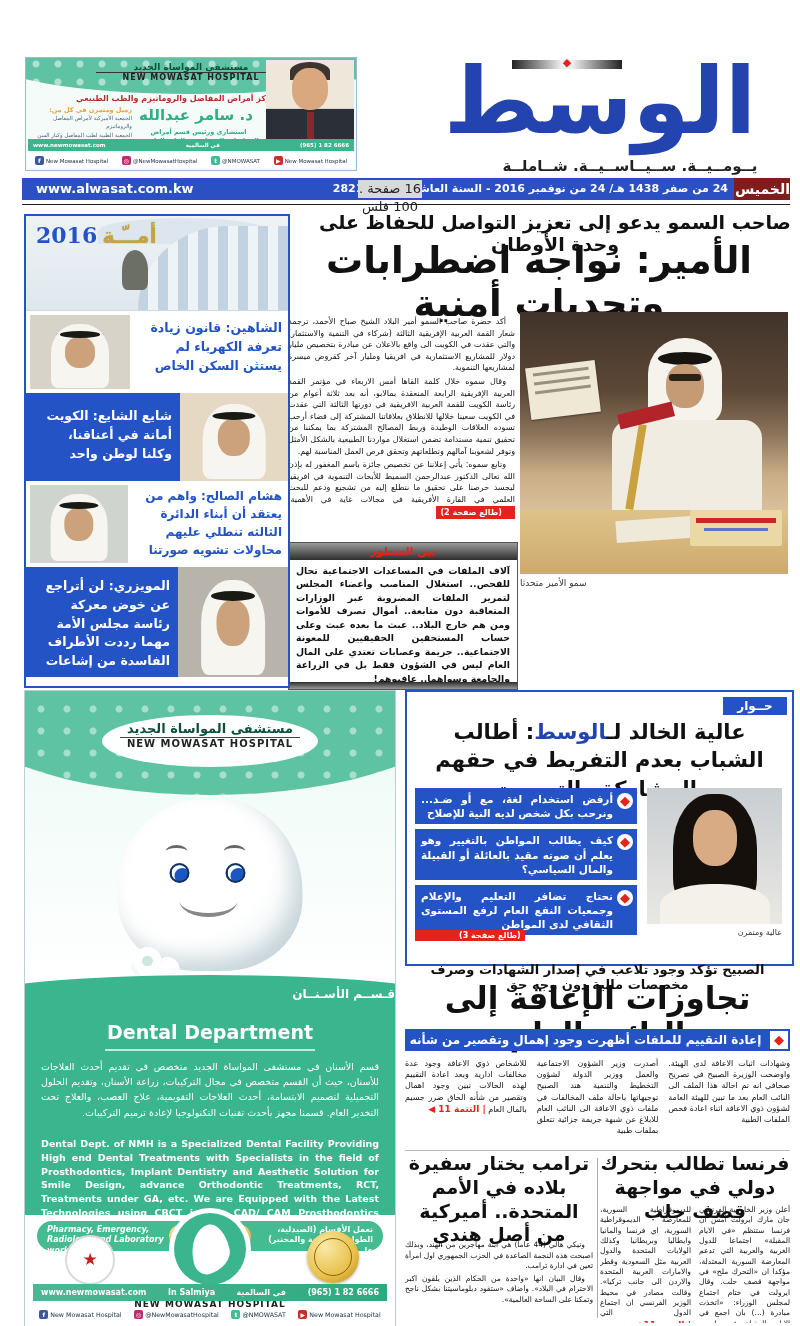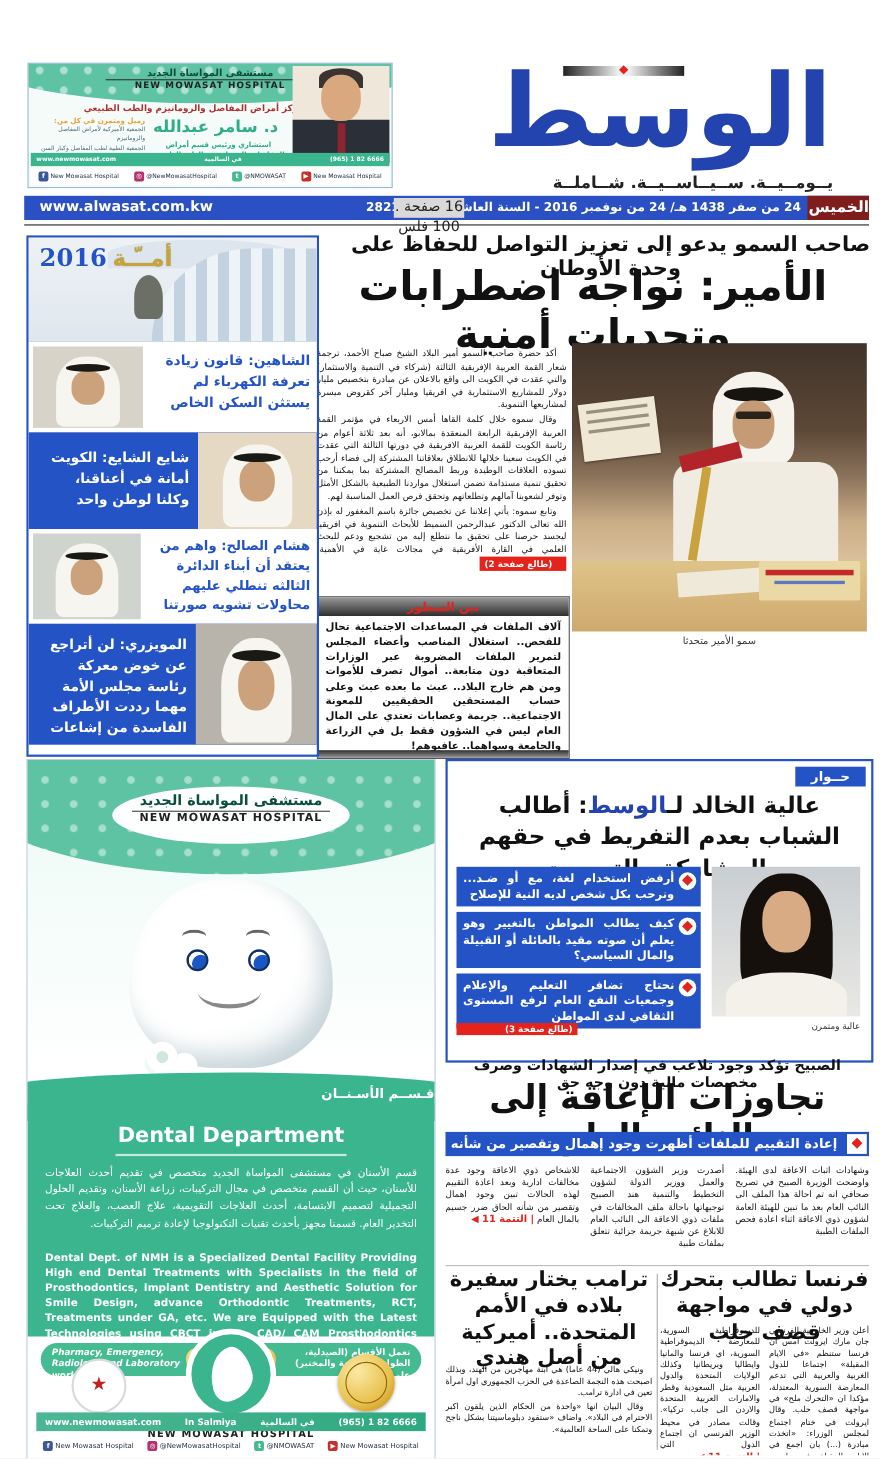--- a/index.html
+++ b/index.html
@@ -69,21 +69,21 @@
   .ap-gold{position:absolute;left:112px;top:112px;width:8px;height:86px;background:#c9a23f;transform:rotate(9deg);}
   .ap-desk{position:absolute;left:0;bottom:0;width:100%;height:64px;background:linear-gradient(180deg,#dec388,#cfa96f);}
   .ap-paper{position:absolute;left:96px;bottom:34px;width:90px;height:22px;background:#efe9da;transform:rotate(-4deg);}
   .ap-plate{position:absolute;left:8px;top:52px;width:70px;height:52px;background:#efe8d4;transform:rotate(-7deg);
        box-shadow:0 1px 2px rgba(0,0,0,.4);}
   .ap-plate i{display:block;height:3px;background:#9a917c;margin:6px 7px 0;}
   .ap-red{position:absolute;left:98px;top:96px;width:56px;height:15px;background:#b3232a;transform:rotate(-14deg);}
   .ap-sign{position:absolute;right:6px;bottom:28px;width:92px;height:36px;background:#ead9a4;border-radius:2px;}
   .ap-sign i{display:block;height:5px;background:#c22a2a;margin:8px 6px 0;}
   .ap-sign em{display:block;height:3px;background:#5b79c0;margin:5px 14px 0;}
-  .amir-cap{left:520px;top:578px;width:268px;font-size:9px;color:#333;text-align:center;}
+  .amir-cap{left:520px;top:578px;width:268px;font-size:9px;color:#333;text-align:left;}
   .lead-body{left:288px;top:316px;width:227px;height:224px;font-size:8px;line-height:1.45;
        text-align:justify;overflow:hidden;}
   .lead-body p{margin:0 0 2px;text-indent:9px;}
   .redtag{display:inline-block;background:#e3231c;color:#fff;font-weight:bold;font-size:8px;padding:1px 4px;}
 
   
   .bsl{left:288px;top:542px;width:228px;height:146px;border:1px solid #555;background:#fff;}
   .bsl-h{height:17px;background:linear-gradient(180deg,#9a9a9a,#2e2e2e);color:#e3231c;
        font-weight:bold;font-size:11px;text-align:center;line-height:17px;}
   .bsl-b{padding:4px 7px;font-size:9.3px;font-weight:bold;line-height:1.45;text-align:justify;}

